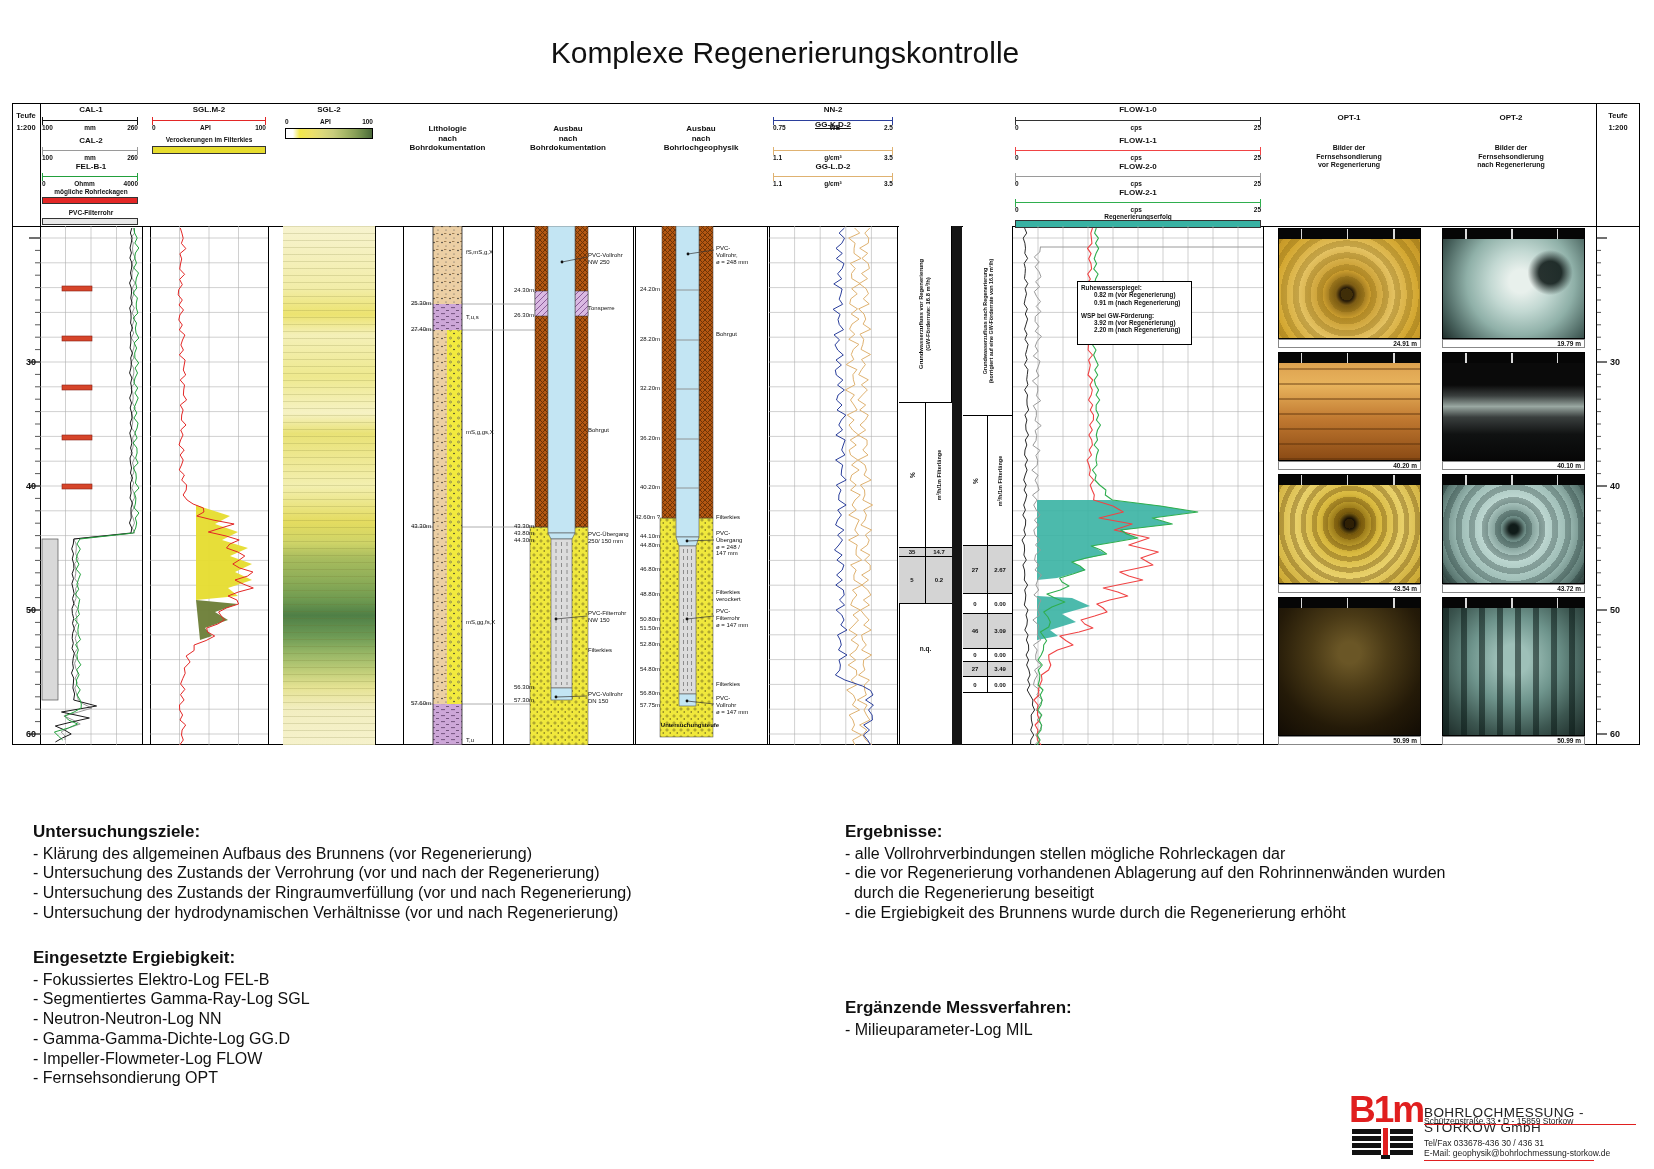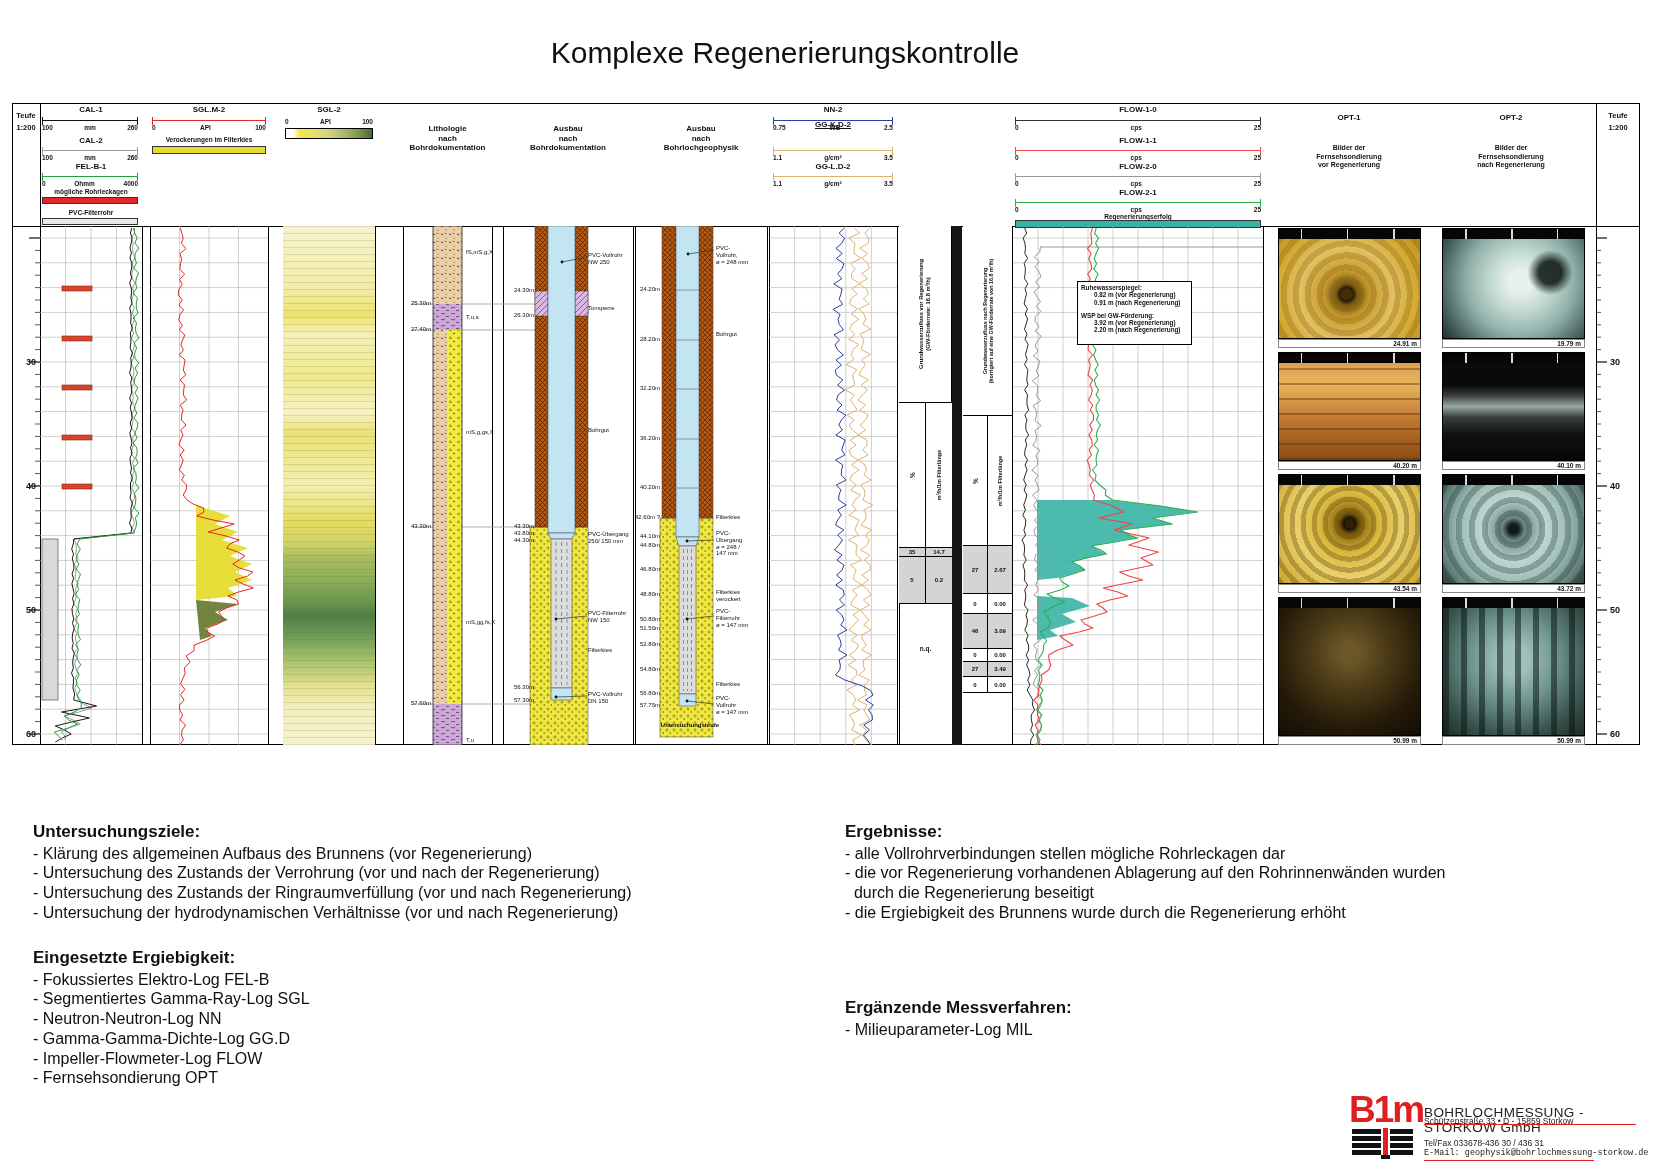--- a/index.html
+++ b/index.html
@@ -743,14 +743,14 @@
   <div class="bar" style="left:38px;top:8px;width:23px;"></div>
   <div class="bar" style="left:38px;top:15px;width:23px;"></div>
   <div class="bar" style="left:38px;top:22px;width:23px;"></div>
   <div class="logo-rod" style="left:31px;top:0;width:5px;height:27px;"></div>
   <div class="logo-rod" style="left:29px;top:27px;width:9px;height:4px;background:#111;"></div>
 </div>
 <div class="company">BOHRLOCHMESSUNG - STORKOW GmbH</div>
 <div class="redline" style="left:1424px;top:1124px;width:212px;"></div>
 <div class="addr" style="top:1117px;">Schützenstraße 33      •      D - 15859 Storkow</div>
 <div class="addr" style="top:1139px;">Tel/Fax 033678-436 30 / 436 31</div>
-<div class="addr" style="top:1149px;font-family:Liberation Mono, monospace;">E-Mail: geophysik@bohrlochmessung-storkow.de</div>
+<div class="addr" style="top:1149px;">E-Mail: geophysik@bohrlochmessung-storkow.de</div>
 <div class="redline" style="left:1424px;top:1160px;width:170px;"></div>
 
 </body></html>

